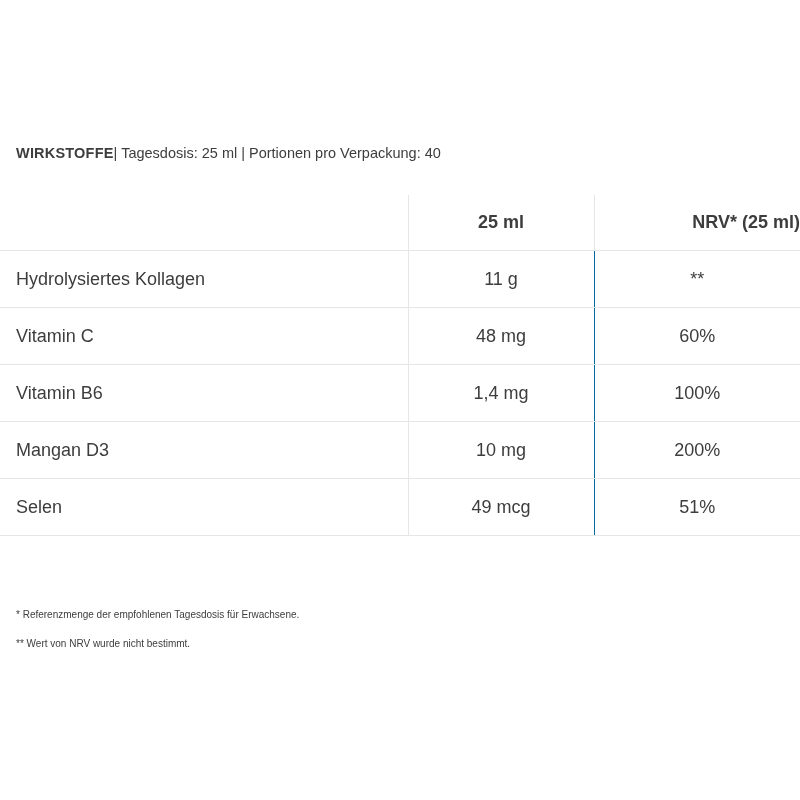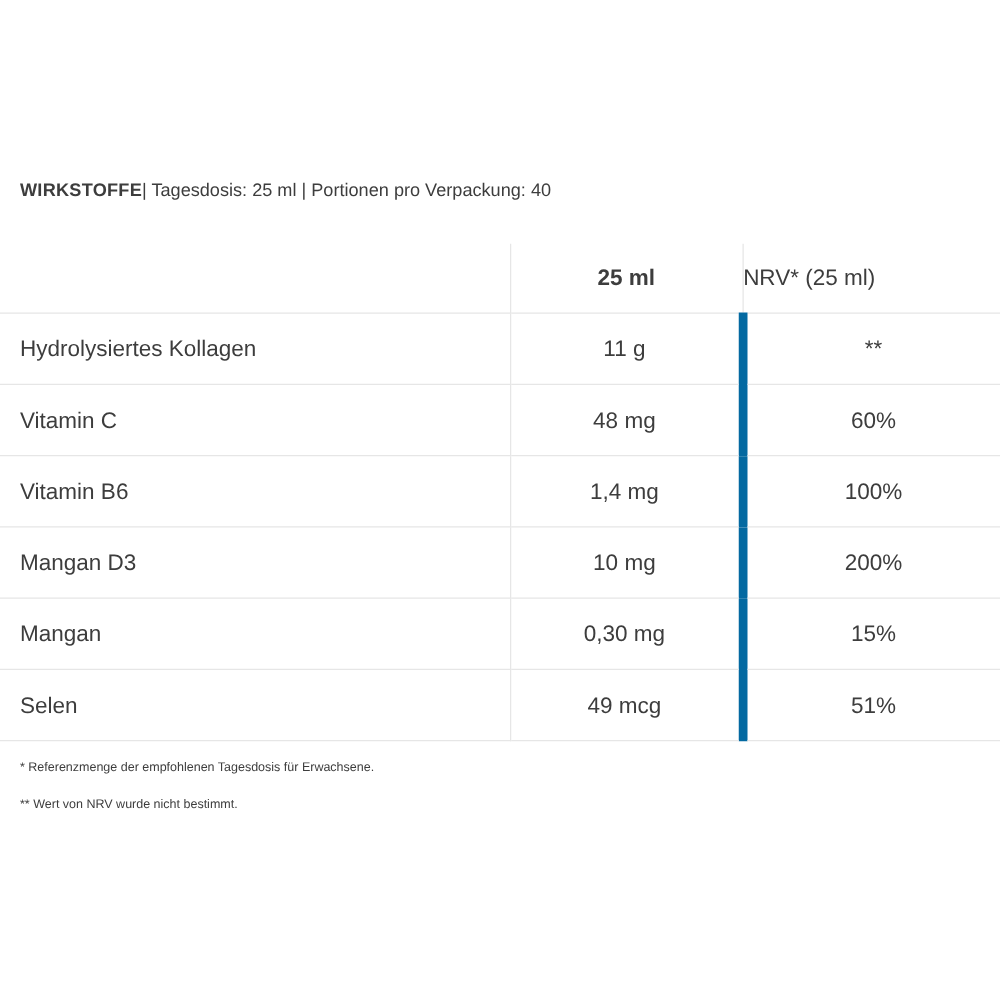--- a/index.html
+++ b/index.html
@@ -58,32 +58,32 @@
   }
   table.nutrition th.h-name {
     border-right: 1px solid #e6e6e6;
   }
   table.nutrition th.h-amount {
     text-align: center;
     font-weight: bold;
     border-right: 1px solid #e6e6e6;
   }
   table.nutrition th.h-nrv {
-    text-align: left;
-    font-weight: normal;
+    text-align: right;
+    font-weight: bold;
   }
   table.nutrition td.name {
     padding-left: 16px;
     border-right: 1px solid #e6e6e6;
     text-align: left;
     margin-top: 35px;
   }
   table.nutrition td.amount {
     text-align: center;
-    border-right: 7px solid #0369a1;
+    border-right: 1px solid #0369a1;
   }
   table.nutrition td.nrv {
     text-align: center;
   }
   table.nutrition tbody tr:last-child td {
     border-bottom: 1px solid #e6e6e6;
   }
   .footnotes {
     position: absolute;
     left: 16px;
@@ -133,25 +133,20 @@
         <td class="name">Vitamin B6</td>
         <td class="amount">1,4 mg</td>
         <td class="nrv">100%</td>
       </tr>
       <tr>
         <td class="name">Mangan D3</td>
         <td class="amount">10 mg</td>
         <td class="nrv">200%</td>
       </tr>
       <tr>
-        <td class="name">Mangan</td>
-        <td class="amount">0,30 mg</td>
-        <td class="nrv">15%</td>
-      </tr>
-      <tr>
         <td class="name">Selen</td>
         <td class="amount">49 mcg</td>
         <td class="nrv">51%</td>
       </tr>
     </tbody>
   </table>
 
   <div class="footnotes">
     <div>* Referenzmenge der empfohlenen Tagesdosis für Erwachsene.</div>
     <div>** Wert von NRV wurde nicht bestimmt.</div>

